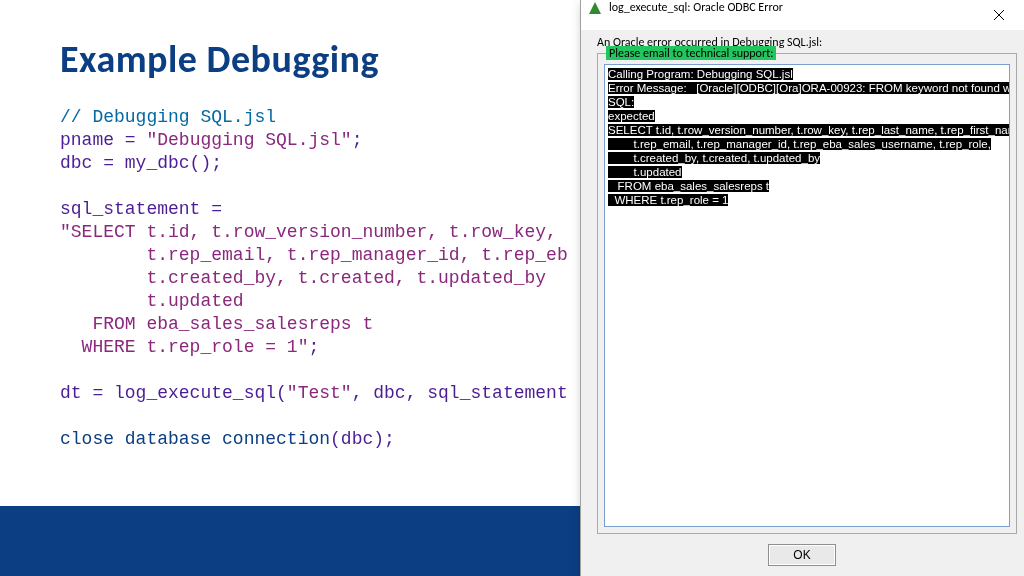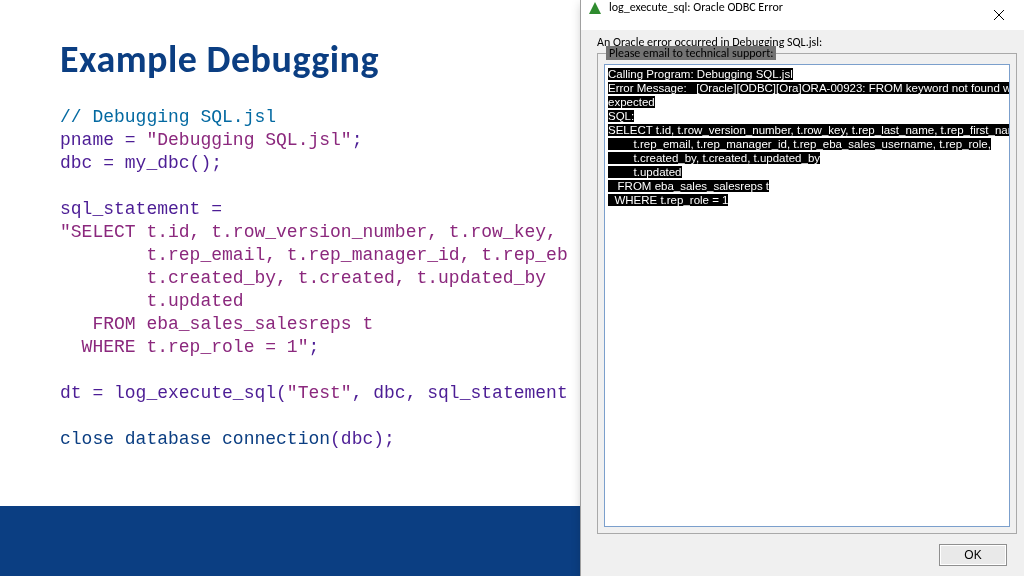--- a/index.html
+++ b/index.html
@@ -114,21 +114,21 @@
     position: relative;
     margin-bottom: 6px;
     display: flex;
     flex-direction: column;
     min-height: 0;
   }
   .groupbox-legend {
     position: absolute;
     top: -8px;
     left: 8px;
-    background: #737373;
+    background: #22c55e;
     padding: 0 3px;
     font-size: 12px;
     color: #000;
   }
   .error-pane {
     flex: 1;
     margin: 10px 6px 6px 6px;
     background: #fff;
     border: 1px solid #7b9fcc;
     padding: 2px 3px;
@@ -140,21 +140,21 @@
   }
   .hl {
     background: #000000;
     display: inline;
   }
   .error-pane .line { white-space: pre; }
   .button-row {
     height: 30px;
     display: flex;
     align-items: center;
-    justify-content: flex-end;
+    justify-content: center;
     padding: 0 10px 6px 0;
   }
   .ok-btn {
     min-width: 68px;
     height: 22px;
     background: #e9e9e9;
     border: 1px solid #8f8f8f;
     font-size: 12px;
     font-family: "Segoe UI", Tahoma, sans-serif;
     color: #000;
@@ -205,22 +205,22 @@
   </div>
 
   <div class="dialog-body">
     <div class="intro-msg">An Oracle error occurred in Debugging SQL.jsl:</div>
 
     <div class="groupbox">
       <div class="groupbox-legend">Please email to technical support:</div>
       <div class="error-pane">
         <div class="line"><span class="hl">Calling Program: Debugging SQL.jsl</span></div>
         <div class="line"><span class="hl">Error Message:   [Oracle][ODBC][Ora]ORA-00923: FROM keyword not found where</span></div>
+        <div class="line"><span class="hl">SQL:</span></div>
         <div class="line"><span class="hl">expected</span></div>
-        <div class="line"><span class="hl">SQL:</span></div>
         <div class="line"><span class="hl">SELECT t.id, t.row_version_number, t.row_key, t.rep_last_name, t.rep_first_name,</span></div>
         <div class="line"><span class="hl">        t.rep_email, t.rep_manager_id, t.rep_eba_sales_username, t.rep_role,</span></div>
         <div class="line"><span class="hl">        t.created_by, t.created, t.updated_by</span></div>
         <div class="line"><span class="hl">        t.updated</span></div>
         <div class="line"><span class="hl">   FROM eba_sales_salesreps t</span></div>
         <div class="line"><span class="hl">  WHERE t.rep_role = 1</span></div>
       </div>
     </div>
 
     <div class="button-row">

